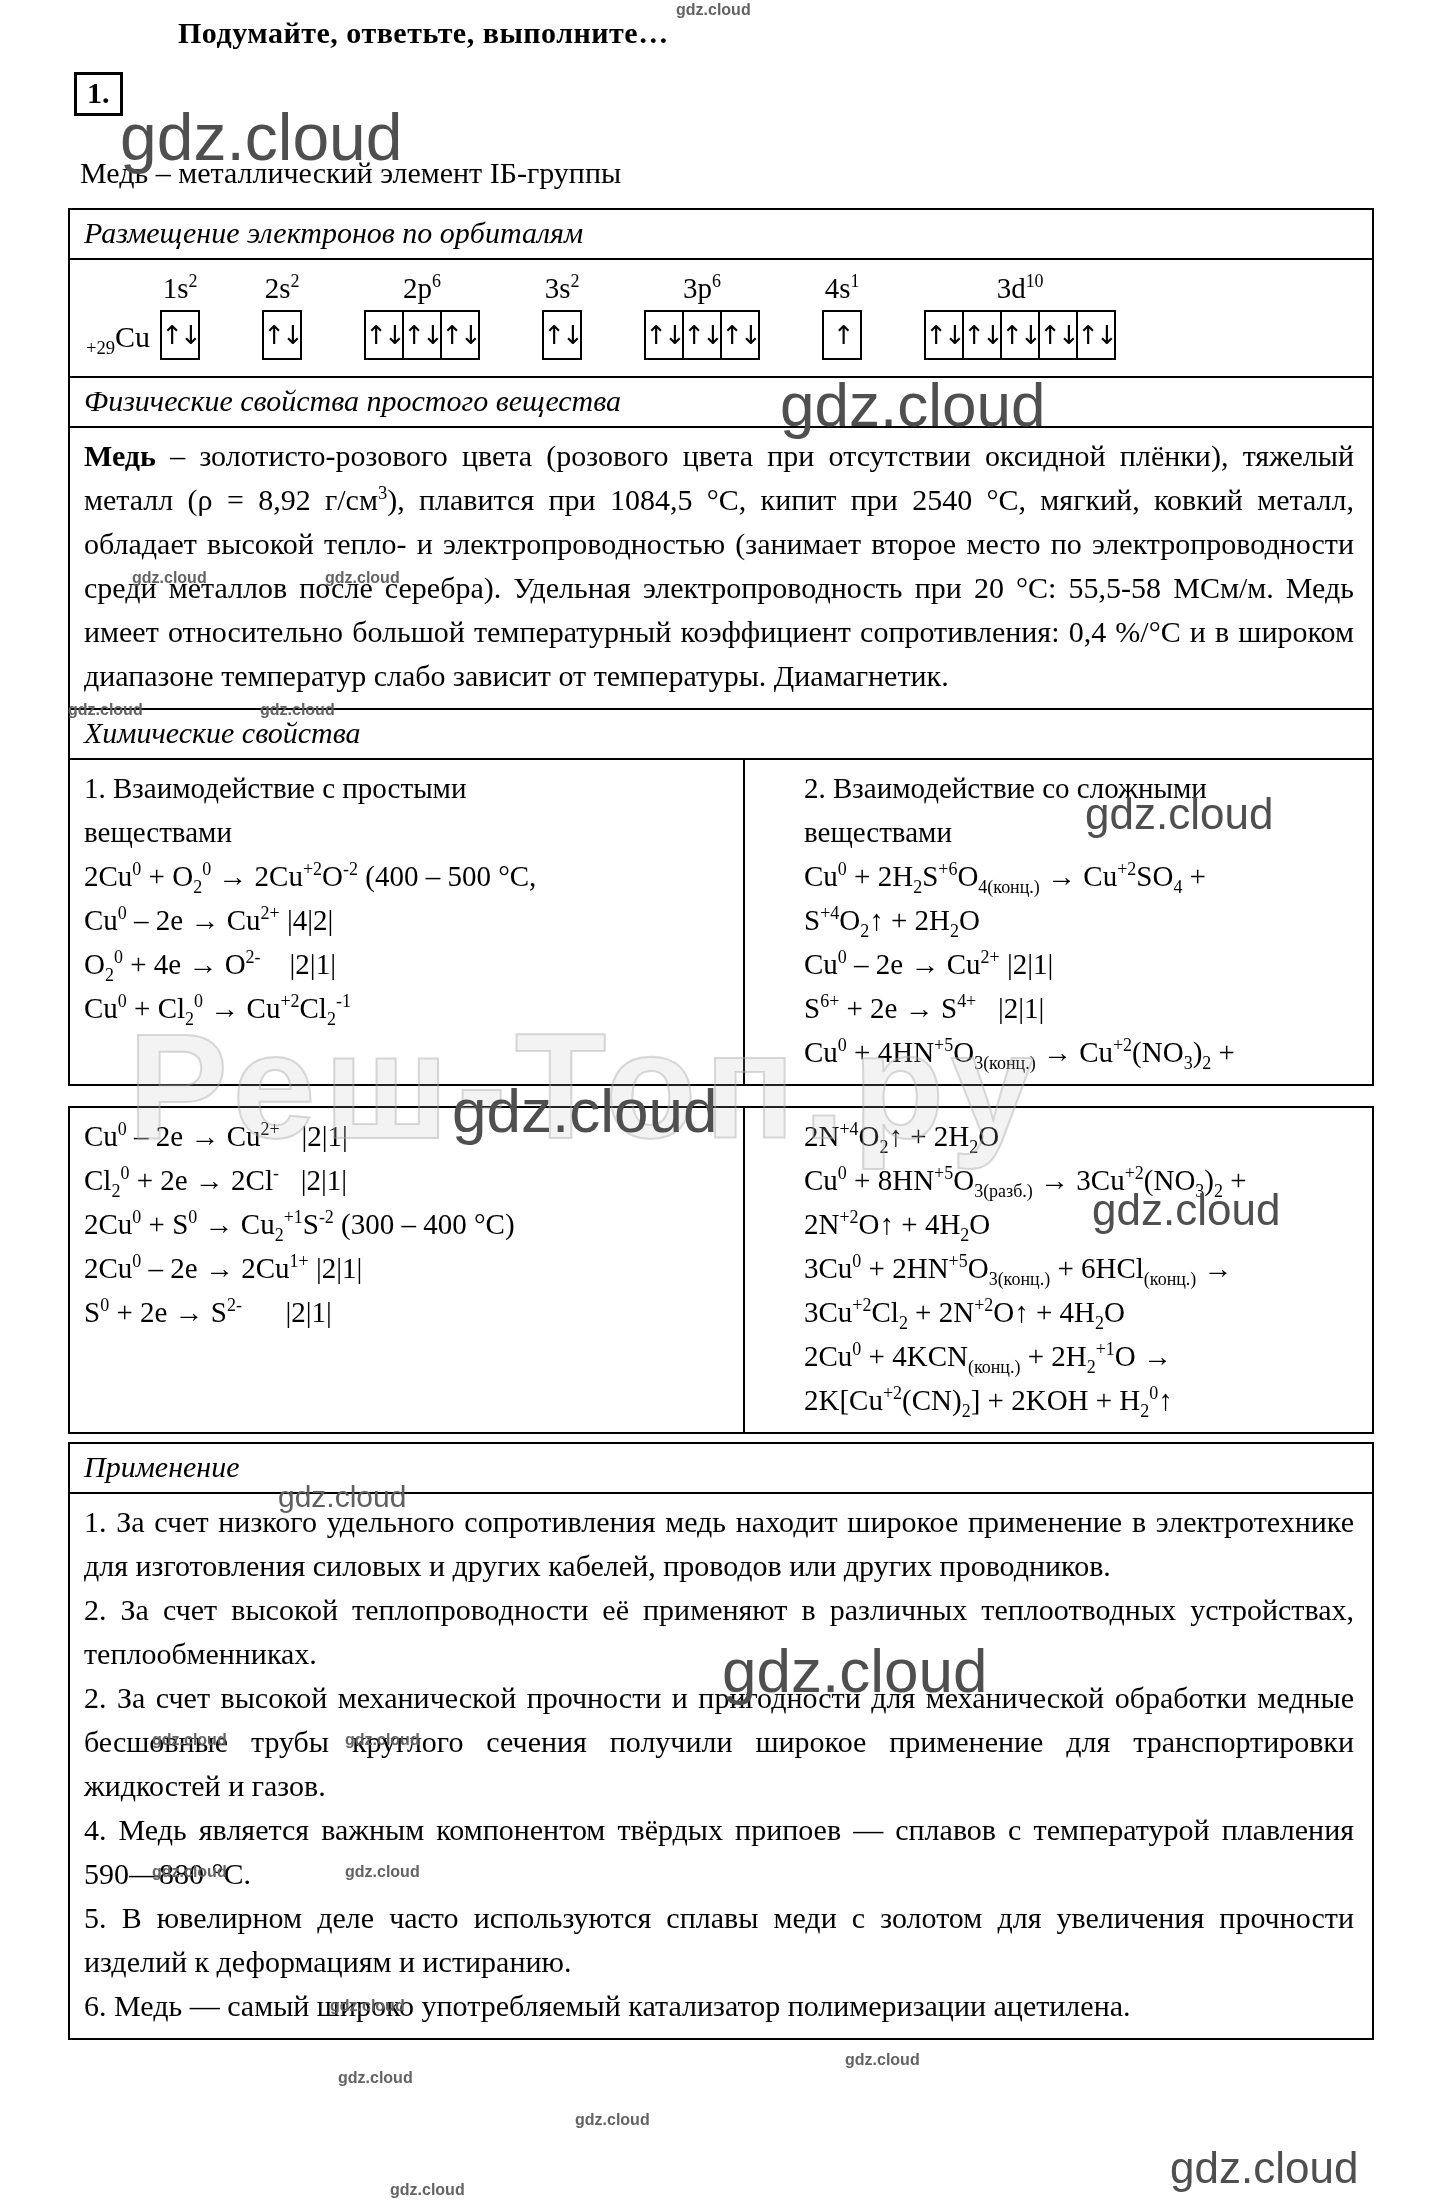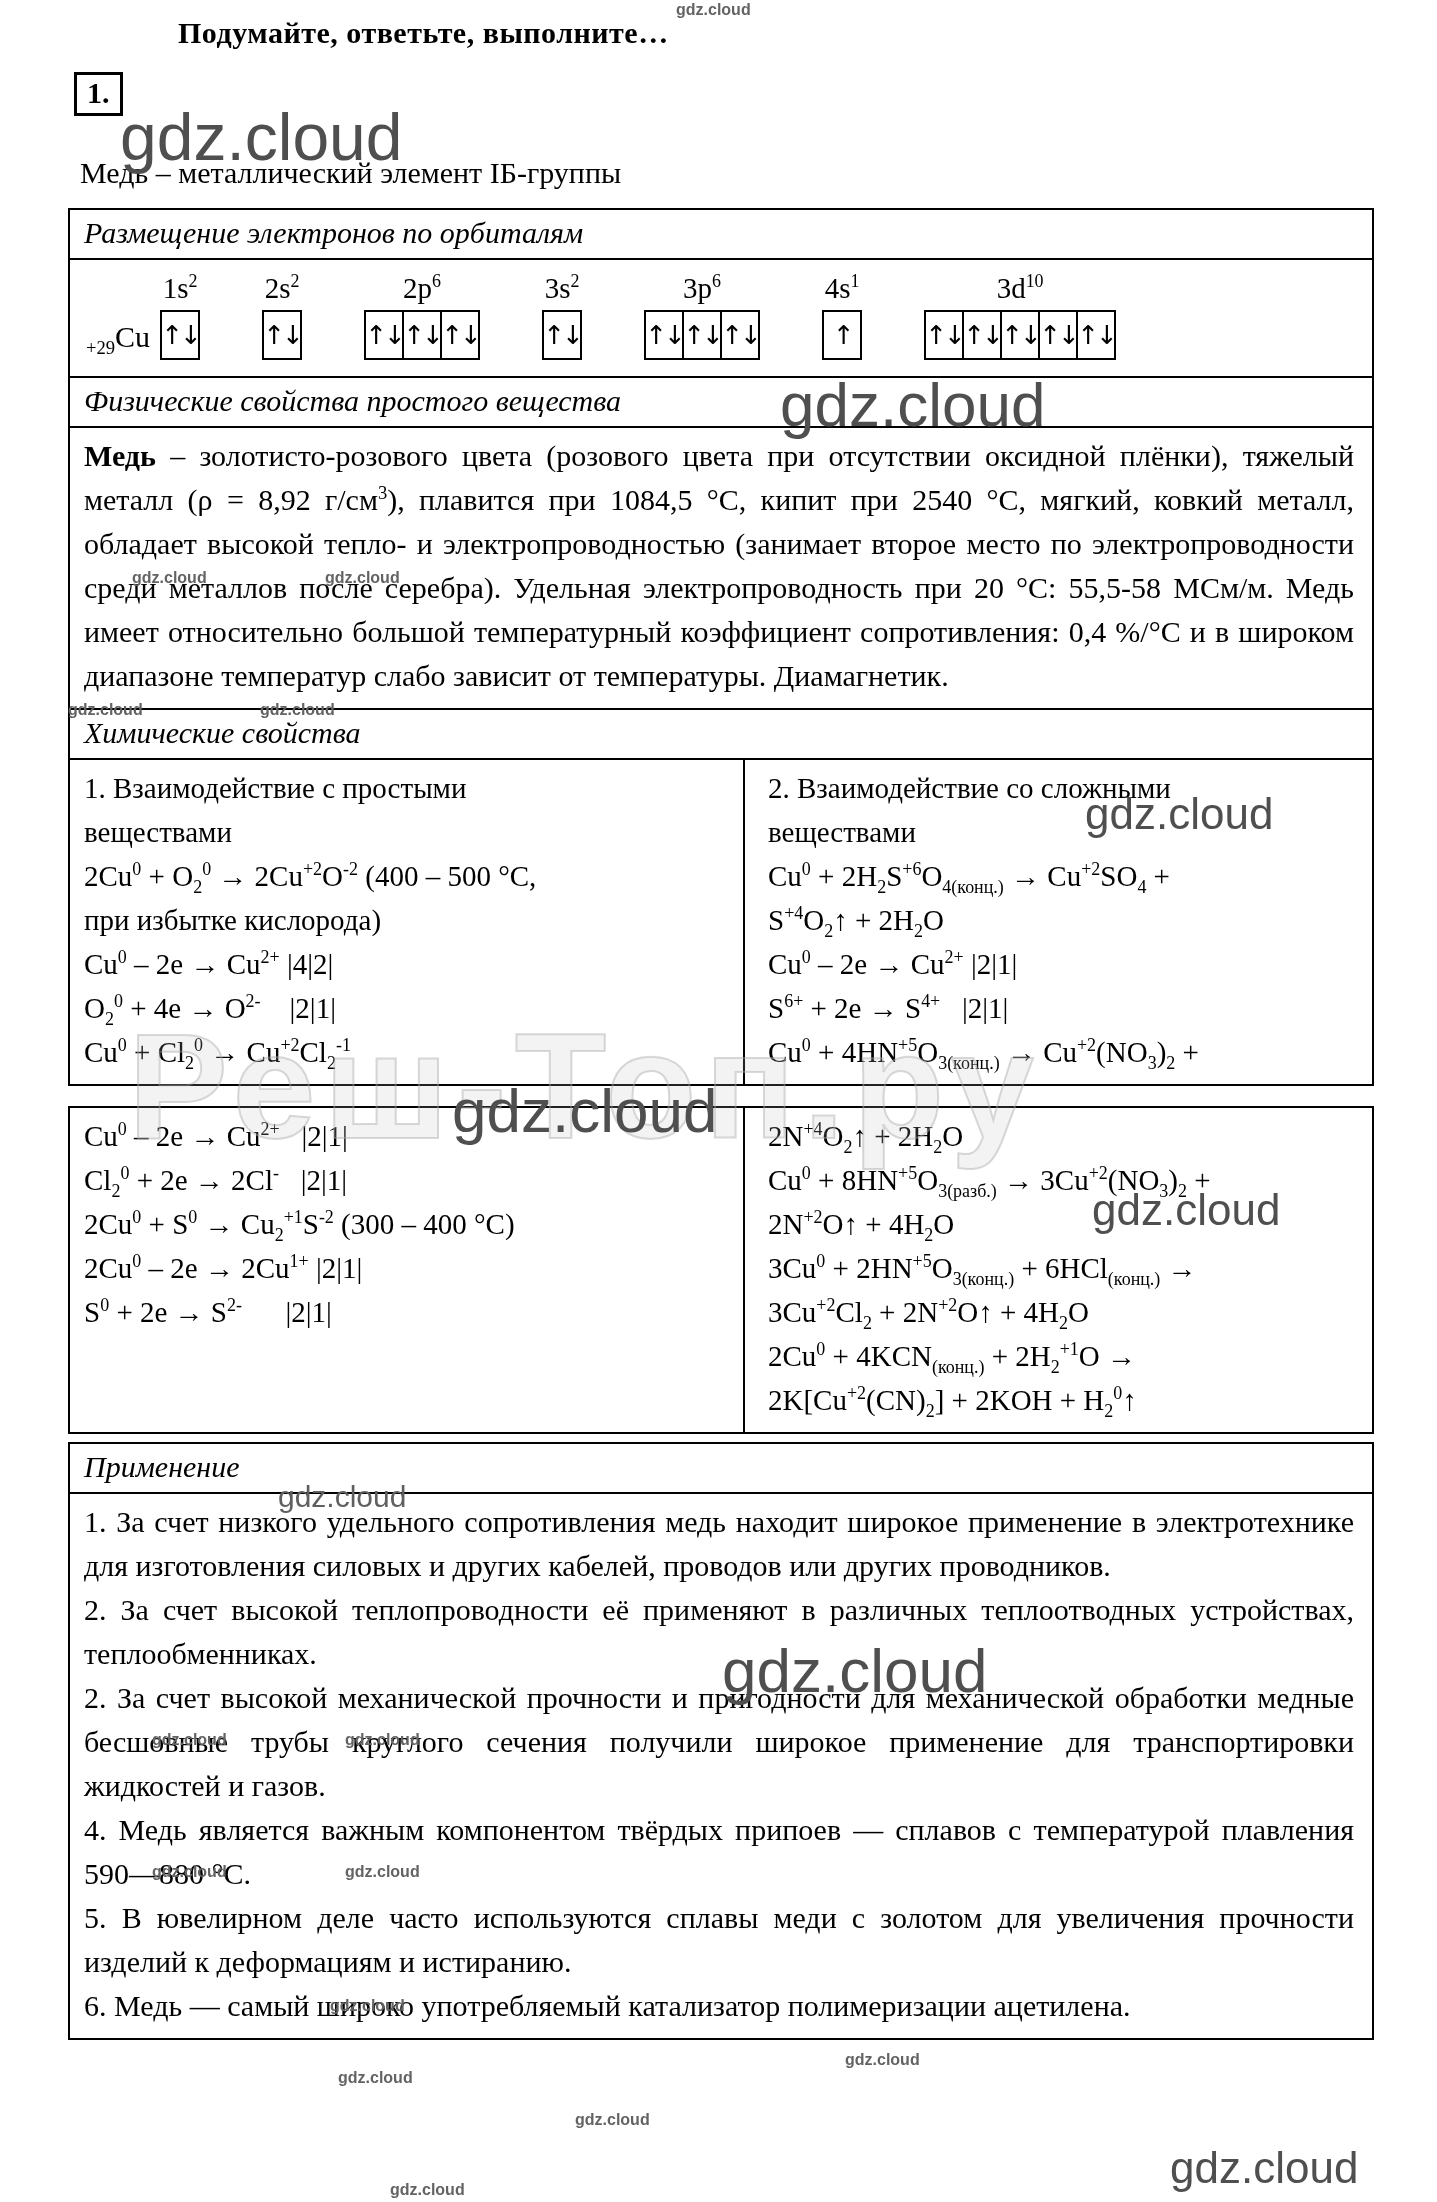--- a/index.html
+++ b/index.html
@@ -13,21 +13,21 @@
 
   .header-title { position:absolute; left:178px; top:16px; font-size:30px; font-weight:bold; letter-spacing:0.5px; z-index:2; }
   .item-box { position:absolute; left:74px; top:72px; border:3px solid #000; font-size:30px; font-weight:bold; padding:1px 10px 3px; z-index:2; }
   .subtitle { position:absolute; left:80px; top:156px; font-size:30px; z-index:2; }
 
   .content { position:absolute; top:208px; left:68px; width:1306px; z-index:2; }
   .tbl { border:2px solid #000; background:transparent; }
   .tbl1 { margin-bottom:20px; }
   .tbl2 { margin-bottom:8px; }
   .row { border-bottom:2px solid #000; }
-  .row:last-child { border-bottom:none; }
+  .row:last-child { border-bottom:none;gap:36px; }
   .section-title { font-style:italic; font-size:30px; padding:6px 14px 8px; }
   .body-text { font-size:30px; line-height:44px; padding:6px 18px 10px 14px; text-align:justify; }
   .cols { display:flex; align-items:stretch; }
   .col { padding:6px 12px 10px 14px; font-size:29px; line-height:44px; }
   .col-left { width:675px; border-right:2px solid #000; flex:none; }
   .col-right { flex:1;padding-left:23px; }
   .eq-line { white-space:nowrap; }
 
   .orbital-row { padding:12px 10px 16px 16px; display:flex; align-items:flex-end; }
   .element-label { font-size:30px; margin-right:10px; padding-bottom:6px; white-space:nowrap; }
@@ -185,21 +185,20 @@
 
       <div class="row body-text"><b>Медь</b> – золотисто-розового цвета (розового цвета при отсутствии оксидной плёнки), тяжелый металл (ρ = 8,92 г/см<sup>3</sup>), плавится при 1084,5 °С, кипит при 2540 °С, мягкий, ковкий металл, обладает высокой тепло- и электропроводностью (занимает второе место по электропроводности среди металлов после серебра). Удельная электропроводность при 20 °С: 55,5-58 МСм/м. Медь имеет относительно большой температурный коэффициент сопротивления: 0,4 %/°С и в широком диапазоне температур слабо зависит от температуры. Диамагнетик.</div>
 
       <div class="row section-title">Химические свойства</div>
 
       <div class="row cols">
         <div class="col col-left">
             <div class="eq-line">1. Взаимодействие с простыми</div>
             <div class="eq-line">веществами</div>
             <div class="eq-line">2Cu<sup>0</sup> + O<sub>2</sub><sup>0</sup> → 2Cu<sup>+2</sup>O<sup>-2</sup> (400 – 500 °С,</div>
-            <div class="eq-line">при избытке кислорода)</div>
             <div class="eq-line">Cu<sup>0</sup> – 2e → Cu<sup>2+</sup> |4|2|</div>
             <div class="eq-line">O<sub>2</sub><sup>0</sup> + 4e → O<sup>2-</sup> &nbsp;&nbsp;&nbsp;|2|1|</div>
             <div class="eq-line">Cu<sup>0</sup> + Cl<sub>2</sub><sup>0</sup> → Cu<sup>+2</sup>Cl<sub>2</sub><sup>-1</sup></div>
           </div>
         <div class="col col-right">
             <div class="eq-line">2. Взаимодействие со сложными</div>
             <div class="eq-line">веществами</div>
             <div class="eq-line">Cu<sup>0</sup> + 2H<sub>2</sub>S<sup>+6</sup>O<sub>4(конц.)</sub> → Cu<sup>+2</sup>SO<sub>4</sub> +</div>
             <div class="eq-line">S<sup>+4</sup>O<sub>2</sub>↑ + 2H<sub>2</sub>O</div>
             <div class="eq-line">Cu<sup>0</sup> – 2e → Cu<sup>2+</sup> |2|1|</div>

